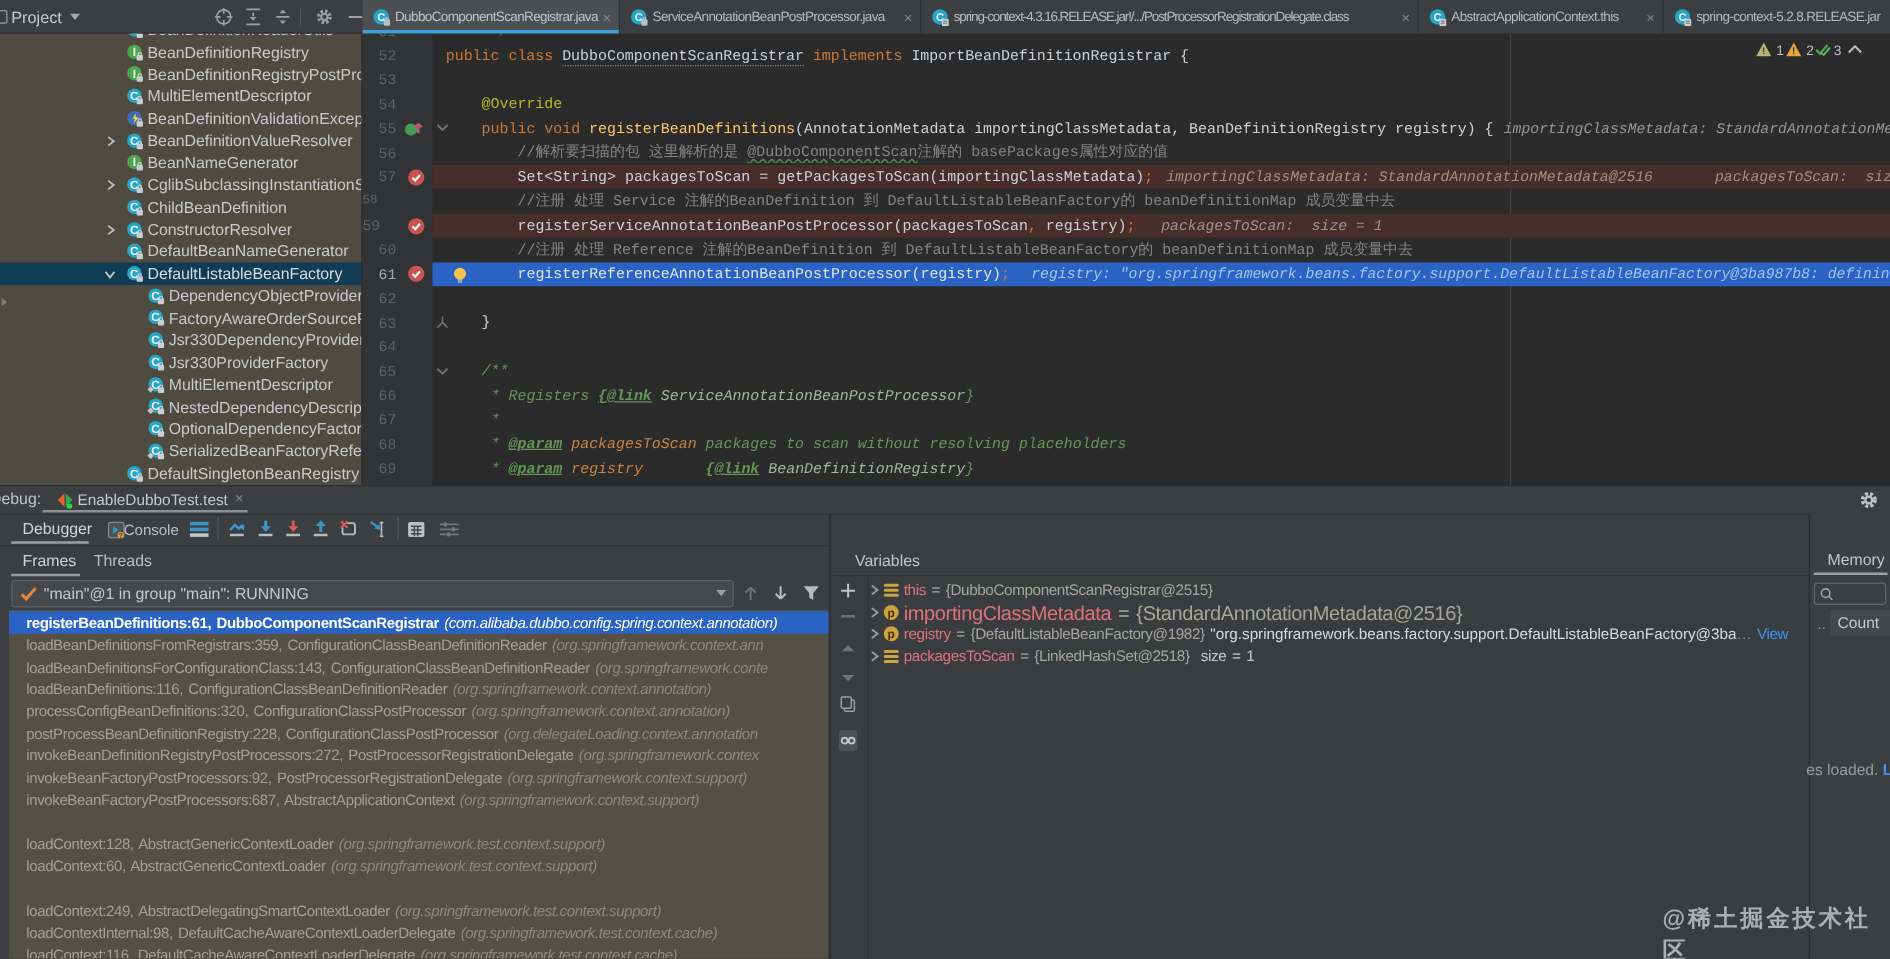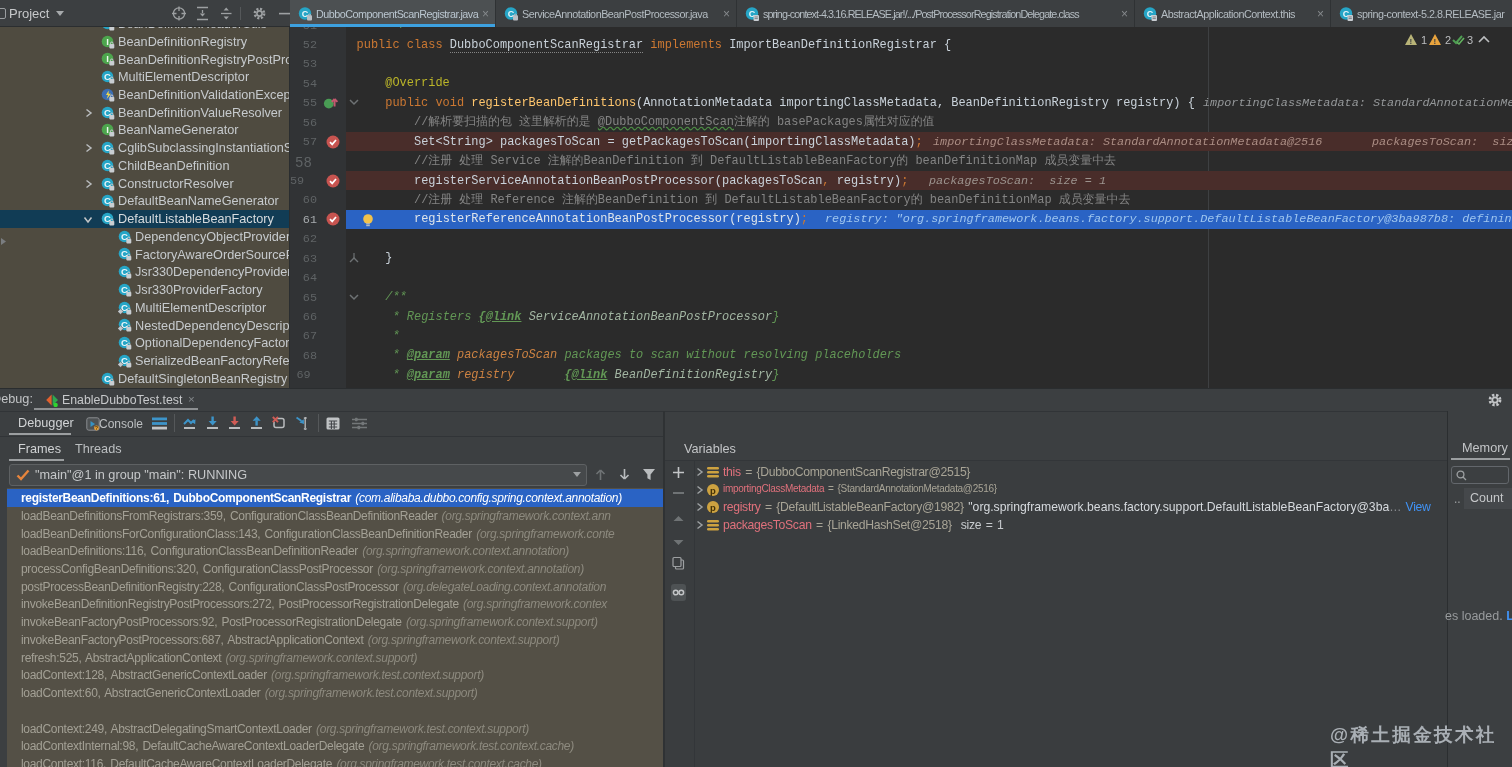--- a/index.html
+++ b/index.html
@@ -316,21 +316,21 @@
 <div class="abs mono" style="left:124.0px;top:88.3px;font-size:11.95px;line-height:14px;color:#c9d2da;white-space:pre"><span style="color:#848484">//解析要扫描的包 这里解析的是 <span style="text-decoration:underline wavy #4d8f44">@DubboComponentScan</span>注解的 basePackages属性对应的值</span></div>
 <div class="abs" style="left:56px;top:105.1px;width:1166px;height:19.4px;background:#492d2a"></div>
 <div class="abs mono" style="left:0;top:108.1px;width:27px;text-align:right;font-size:11.8px;color:#5f6365">57</div>
 <svg class="abs" style="left:35.5px;top:107.7px" width="14" height="14" viewBox="0 0 14 14">
       <circle cx="7" cy="7" r="6.5" fill="#c75450"></circle>
       <path d="M4 7.2 6.2 9.4 10 5" stroke="#fff" stroke-width="1.7" fill="none"></path>
     </svg>
 <div class="abs mono" style="left:124.0px;top:107.7px;font-size:11.95px;line-height:14px;color:#c9d2da;white-space:pre">Set&lt;String&gt; packagesToScan = getPackagesToScan(importingClassMetadata)<span style="color:#cc7832">;</span></div>
 <div class="abs mono it" style="left:643.0px;top:107.7px;font-size:11.8px;color:#ab8d84;white-space:pre">importingClassMetadata: StandardAnnotationMetadata@2516</div>
 <div class="abs mono it" style="left:1082.0px;top:107.7px;font-size:11.8px;color:#ab8d84;white-space:pre">packagesToScan:  size = 1</div>
-<div class="abs mono" style="left:0;top:127.5px;width:27px;text-align:center;font-size:14px;color:#5f6365">58</div>
+<div class="abs mono" style="left:0;top:127.5px;width:27px;text-align:left;font-size:10px;color:#5f6365">58</div>
 <div class="abs mono" style="left:124.0px;top:127.1px;font-size:11.95px;line-height:14px;color:#c9d2da;white-space:pre"><span style="color:#848484">//注册 处理 Service 注解的BeanDefinition 到 DefaultListableBeanFactory的 beanDefinitionMap 成员变量中去</span></div>
 <div class="abs" style="left:56px;top:143.9px;width:1166px;height:19.4px;background:#492d2a"></div>
 <div class="abs mono" style="left:0;top:146.9px;width:27px;text-align:left;font-size:11.8px;color:#5f6365">59</div>
 <svg class="abs" style="left:35.5px;top:146.5px" width="14" height="14" viewBox="0 0 14 14">
       <circle cx="7" cy="7" r="6.5" fill="#c75450"></circle>
       <path d="M4 7.2 6.2 9.4 10 5" stroke="#fff" stroke-width="1.7" fill="none"></path>
     </svg>
 <div class="abs mono" style="left:124.0px;top:146.5px;font-size:11.95px;line-height:14px;color:#c9d2da;white-space:pre">registerServiceAnnotationBeanPostProcessor(packagesToScan<span style="color:#cc7832">,</span> registry)<span style="color:#cc7832">;</span></div>
 <div class="abs mono it" style="left:639.0px;top:146.5px;font-size:11.8px;color:#9c938e;white-space:pre">packagesToScan:  size = 1</div>
 <div class="abs mono" style="left:0;top:166.4px;width:27px;text-align:right;font-size:11.8px;color:#5f6365">60</div>
@@ -360,21 +360,21 @@
 <div class="abs mono" style="left:95.3px;top:263.1px;font-size:11.95px;line-height:14px;color:#c9d2da;white-space:pre"><span class="it" style="color:#629755">/**</span></div>
 <svg class="abs" style="left:58px;top:264.5px" width="12" height="13" viewBox="0 0 12 13">
       <path d="M2 3 6 7 10 3" stroke="#6e7274" stroke-width="1.5" fill="none"></path>
     </svg>
 <div class="abs mono" style="left:0;top:282.9px;width:27px;text-align:right;font-size:11.8px;color:#5f6365">66</div>
 <div class="abs mono" style="left:102.5px;top:282.5px;font-size:11.95px;line-height:14px;color:#c9d2da;white-space:pre"><span class="it" style="color:#629755">* Registers </span><span class="it" style="color:#629755;font-weight:bold;text-decoration:underline">{@link</span><span class="it" style="color:#629755"> </span><span class="it" style="color:#a2b5a2">ServiceAnnotationBeanPostProcessor</span><span class="it" style="color:#629755">}</span></div>
 <div class="abs mono" style="left:0;top:302.3px;width:27px;text-align:right;font-size:11.8px;color:#5f6365">67</div>
 <div class="abs mono" style="left:102.5px;top:301.9px;font-size:11.95px;line-height:14px;color:#c9d2da;white-space:pre"><span class="it" style="color:#629755">*</span></div>
 <div class="abs mono" style="left:0;top:321.7px;width:27px;text-align:right;font-size:11.8px;color:#5f6365">68</div>
 <div class="abs mono" style="left:102.5px;top:321.3px;font-size:11.95px;line-height:14px;color:#c9d2da;white-space:pre"><span class="it" style="color:#629755">* </span><span class="it" style="color:#629755;font-weight:bold;text-decoration:underline">@param</span> <span class="it" style="color:#cc8242">packagesToScan</span><span class="it" style="color:#629755"> packages to scan without resolving placeholders</span></div>
-<div class="abs mono" style="left:0;top:341.1px;width:27px;text-align:center;font-size:11.8px;color:#5f6365">69</div>
+<div class="abs mono" style="left:0;top:341.1px;width:27px;text-align:right;font-size:11.8px;color:#5f6365">69</div>
 <div class="abs mono" style="left:102.5px;top:340.7px;font-size:11.95px;line-height:14px;color:#c9d2da;white-space:pre"><span class="it" style="color:#629755">* </span><span class="it" style="color:#629755;font-weight:bold;text-decoration:underline">@param</span> <span class="it" style="color:#cc8242">registry</span><span class="it" style="color:#629755">       </span><span class="it" style="color:#629755;font-weight:bold;text-decoration:underline">{@link</span><span class="it" style="color:#629755"> </span><span class="it" style="color:#a2b5a2">BeanDefinitionRegistry</span><span class="it" style="color:#629755">}</span></div>
 <div class="abs" style="right:8px;top:5px;height:16px">
 <svg width="100" height="16" viewBox="0 0 100 16">
 <path d="M7 2 13 13H1z" fill="#b8b377"></path>
         <text x="6.9" y="11.6" font-size="8" text-anchor="middle" fill="#3c3f41" font-weight="bold">!</text>
 <text x="17" y="12" font-size="11" fill="#bcbec0">1</text>
 <path d="M31 2 37 13H25z" fill="#e8a33d"></path>
         <text x="30.9" y="11.6" font-size="8" text-anchor="middle" fill="#3c3f41" font-weight="bold">!</text>
 <text x="41" y="12" font-size="11" fill="#bcbec0">2</text>
 <path d="M49 8l3 3 6-7" stroke="#4f9e53" stroke-width="2" fill="none"></path>
@@ -484,21 +484,20 @@
 <div class="abs" style="left:0;top:1.0px;width:656px;height:17.7px;background:#2a63c4"></div>
 <div class="abs" style="left:14px;top:3.0px;font-size:12px;letter-spacing:-0.3px;word-spacing:1.2px;color:#fff;white-space:pre;font-weight:bold">registerBeanDefinitions:61, DubboComponentScanRegistrar <span class="it" style="font-weight:normal">(com.alibaba.dubbo.config.spring.context.annotation)</span></div>
 <div class="abs" style="left:14px;top:20.7px;font-size:12px;letter-spacing:-0.3px;word-spacing:1.2px;color:#a3a095;white-space:pre">loadBeanDefinitionsFromRegistrars:359, ConfigurationClassBeanDefinitionReader <span class="it" style="color:#8d8a7f">(org.springframework.context.ann</span></div>
 <div class="abs" style="left:14px;top:38.5px;font-size:12px;letter-spacing:-0.3px;word-spacing:1.2px;color:#a3a095;white-space:pre">loadBeanDefinitionsForConfigurationClass:143, ConfigurationClassBeanDefinitionReader <span class="it" style="color:#8d8a7f">(org.springframework.conte</span></div>
 <div class="abs" style="left:14px;top:56.2px;font-size:12px;letter-spacing:-0.3px;word-spacing:1.2px;color:#a3a095;white-space:pre">loadBeanDefinitions:116, ConfigurationClassBeanDefinitionReader <span class="it" style="color:#8d8a7f">(org.springframework.context.annotation)</span></div>
 <div class="abs" style="left:14px;top:74.0px;font-size:12px;letter-spacing:-0.3px;word-spacing:1.2px;color:#a3a095;white-space:pre">processConfigBeanDefinitions:320, ConfigurationClassPostProcessor <span class="it" style="color:#8d8a7f">(org.springframework.context.annotation)</span></div>
 <div class="abs" style="left:14px;top:91.7px;font-size:12px;letter-spacing:-0.3px;word-spacing:1.2px;color:#a3a095;white-space:pre">postProcessBeanDefinitionRegistry:228, ConfigurationClassPostProcessor <span class="it" style="color:#8d8a7f">(org.delegateLoading.context.annotation</span></div>
 <div class="abs" style="left:14px;top:109.4px;font-size:12px;letter-spacing:-0.3px;word-spacing:1.2px;color:#a3a095;white-space:pre">invokeBeanDefinitionRegistryPostProcessors:272, PostProcessorRegistrationDelegate <span class="it" style="color:#8d8a7f">(org.springframework.contex</span></div>
 <div class="abs" style="left:14px;top:127.2px;font-size:12px;letter-spacing:-0.3px;word-spacing:1.2px;color:#a3a095;white-space:pre">invokeBeanFactoryPostProcessors:92, PostProcessorRegistrationDelegate <span class="it" style="color:#8d8a7f">(org.springframework.context.support)</span></div>
 <div class="abs" style="left:14px;top:144.9px;font-size:12px;letter-spacing:-0.3px;word-spacing:1.2px;color:#a3a095;white-space:pre">invokeBeanFactoryPostProcessors:687, AbstractApplicationContext <span class="it" style="color:#8d8a7f">(org.springframework.context.support)</span></div>
-<div class="abs" style="left:14px;top:162.7px;font-size:12px;letter-spacing:-0.3px;word-spacing:1.2px;color:#a3a095;white-space:pre">refresh:525, AbstractApplicationContext <span class="it" style="color:#8d8a7f">(org.springframework.context.support)</span></div>
 <div class="abs" style="left:14px;top:180.4px;font-size:12px;letter-spacing:-0.3px;word-spacing:1.2px;color:#a3a095;white-space:pre">loadContext:128, AbstractGenericContextLoader <span class="it" style="color:#8d8a7f">(org.springframework.test.context.support)</span></div>
 <div class="abs" style="left:14px;top:198.1px;font-size:12px;letter-spacing:-0.3px;word-spacing:1.2px;color:#a3a095;white-space:pre">loadContext:60, AbstractGenericContextLoader <span class="it" style="color:#8d8a7f">(org.springframework.test.context.support)</span></div>
 <div class="abs" style="left:14px;top:233.6px;font-size:12px;letter-spacing:-0.3px;word-spacing:1.2px;color:#a3a095;white-space:pre">loadContext:249, AbstractDelegatingSmartContextLoader <span class="it" style="color:#8d8a7f">(org.springframework.test.context.support)</span></div>
 <div class="abs" style="left:14px;top:251.4px;font-size:12px;letter-spacing:-0.3px;word-spacing:1.2px;color:#a3a095;white-space:pre">loadContextInternal:98, DefaultCacheAwareContextLoaderDelegate <span class="it" style="color:#8d8a7f">(org.springframework.test.context.cache)</span></div>
 <div class="abs" style="left:14px;top:269.1px;font-size:12px;letter-spacing:-0.3px;word-spacing:1.2px;color:#a3a095;white-space:pre">loadContext:116, DefaultCacheAwareContextLoaderDelegate <span class="it" style="color:#8d8a7f">(org.springframework.test.context.cache)</span></div>
 </div>
 <div class="abs" style="left:0;top:100px;width:7px;height:279px;background:#3c3f41"></div>
 <div class="abs" style="left:663px;top:22.6px;width:2px;height:357px;background:#2f3234"></div>
 <div class="abs" style="left:684px;top:54px;font-size:12.7px;color:#c3c5c7">Variables</div>
 <div class="abs" style="left:665px;top:71.5px;width:782px;height:1px;background:#333639"></div>
@@ -532,21 +531,21 @@
       </g>
     </svg>
 <div class="abs" style="left:723px;top:77.0px;font-size:12.2px;letter-spacing:-0.3px;word-spacing:1.4px;white-space:pre"><span style="color:#e0717c">this</span><span style="color:#a8a496"> = {DubboComponentScanRegistrar@2515}</span></div>
 <svg class="abs" style="left:695px;top:96.7px" width="9" height="10" viewBox="0 0 9 10">
       <path d="M2.5 1.5 7 5 2.5 8.5" stroke="#9da0a2" stroke-width="1.5" fill="none"></path>
     </svg>
 <svg class="abs" style="left:706px;top:94.7px" width="14" height="14" viewBox="0 0 14 14">
       <circle cx="7" cy="7" r="6" fill="#cda240"></circle>
       <text x="7" y="10.6" font-size="9.5" text-anchor="middle" fill="#443207" font-family="Liberation Sans" font-weight="bold">p</text>
     </svg>
-<div class="abs" style="left:723px;top:94.7px;font-size:10px;letter-spacing:-0.3px;word-spacing:1.4px;white-space:pre"><span style="color:#e0717c">importingClassMetadata</span><span style="color:#a8a496"> = {StandardAnnotationMetadata@2516}</span></div>
+<div class="abs" style="left:723px;top:94.7px;font-size:16px;letter-spacing:-0.3px;word-spacing:1.4px;white-space:pre"><span style="color:#e0717c">importingClassMetadata</span><span style="color:#a8a496"> = {StandardAnnotationMetadata@2516}</span></div>
 <svg class="abs" style="left:695px;top:114.4px" width="9" height="10" viewBox="0 0 9 10">
       <path d="M2.5 1.5 7 5 2.5 8.5" stroke="#9da0a2" stroke-width="1.5" fill="none"></path>
     </svg>
 <svg class="abs" style="left:706px;top:112.4px" width="14" height="14" viewBox="0 0 14 14">
       <circle cx="7" cy="7" r="6" fill="#cda240"></circle>
       <text x="7" y="10.6" font-size="9.5" text-anchor="middle" fill="#443207" font-family="Liberation Sans" font-weight="bold">p</text>
     </svg>
 <div class="abs" style="left:723px;top:112.4px;font-size:12.2px;letter-spacing:-0.3px;word-spacing:1.4px;white-space:pre"><span style="color:#e0717c">registry</span><span style="color:#a8a496"> = {DefaultListableBeanFactory@1982} </span><span style="color:#d6dade;letter-spacing:0">"org.springframework.beans.factory.support.DefaultListableBeanFactory@3ba</span><span style="color:#8a8d90">… </span><span style="color:#4193f5">View</span></div>
 <svg class="abs" style="left:695px;top:132.1px" width="9" height="10" viewBox="0 0 9 10">
       <path d="M2.5 1.5 7 5 2.5 8.5" stroke="#9da0a2" stroke-width="1.5" fill="none"></path>

